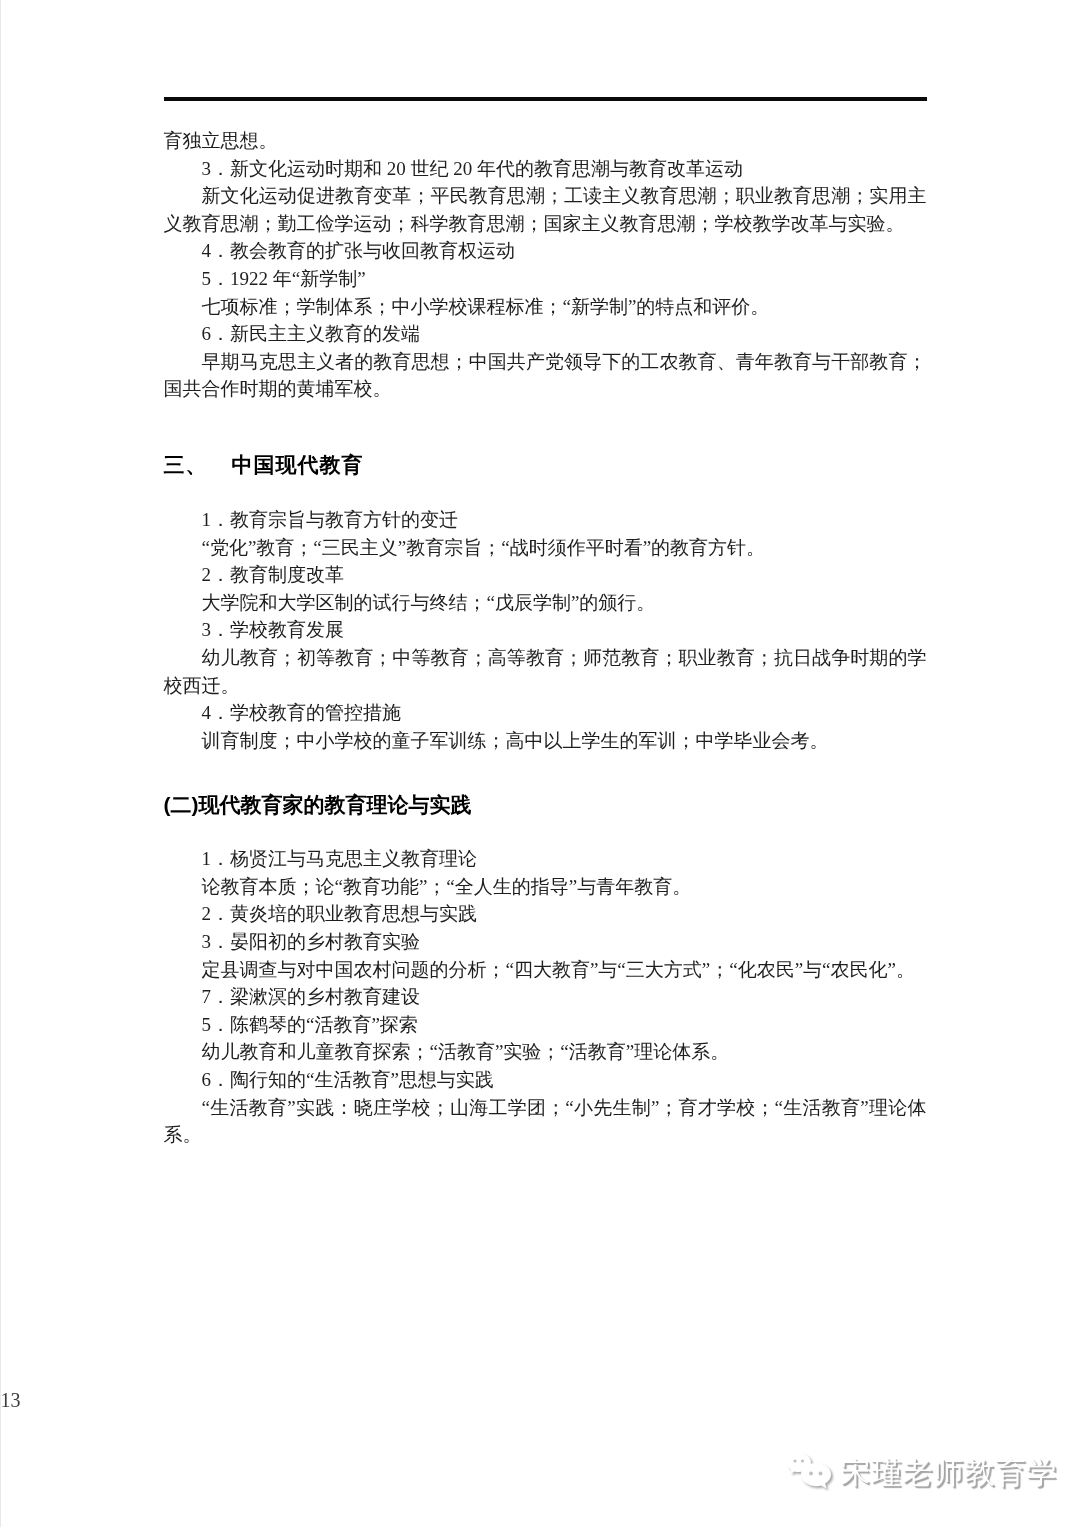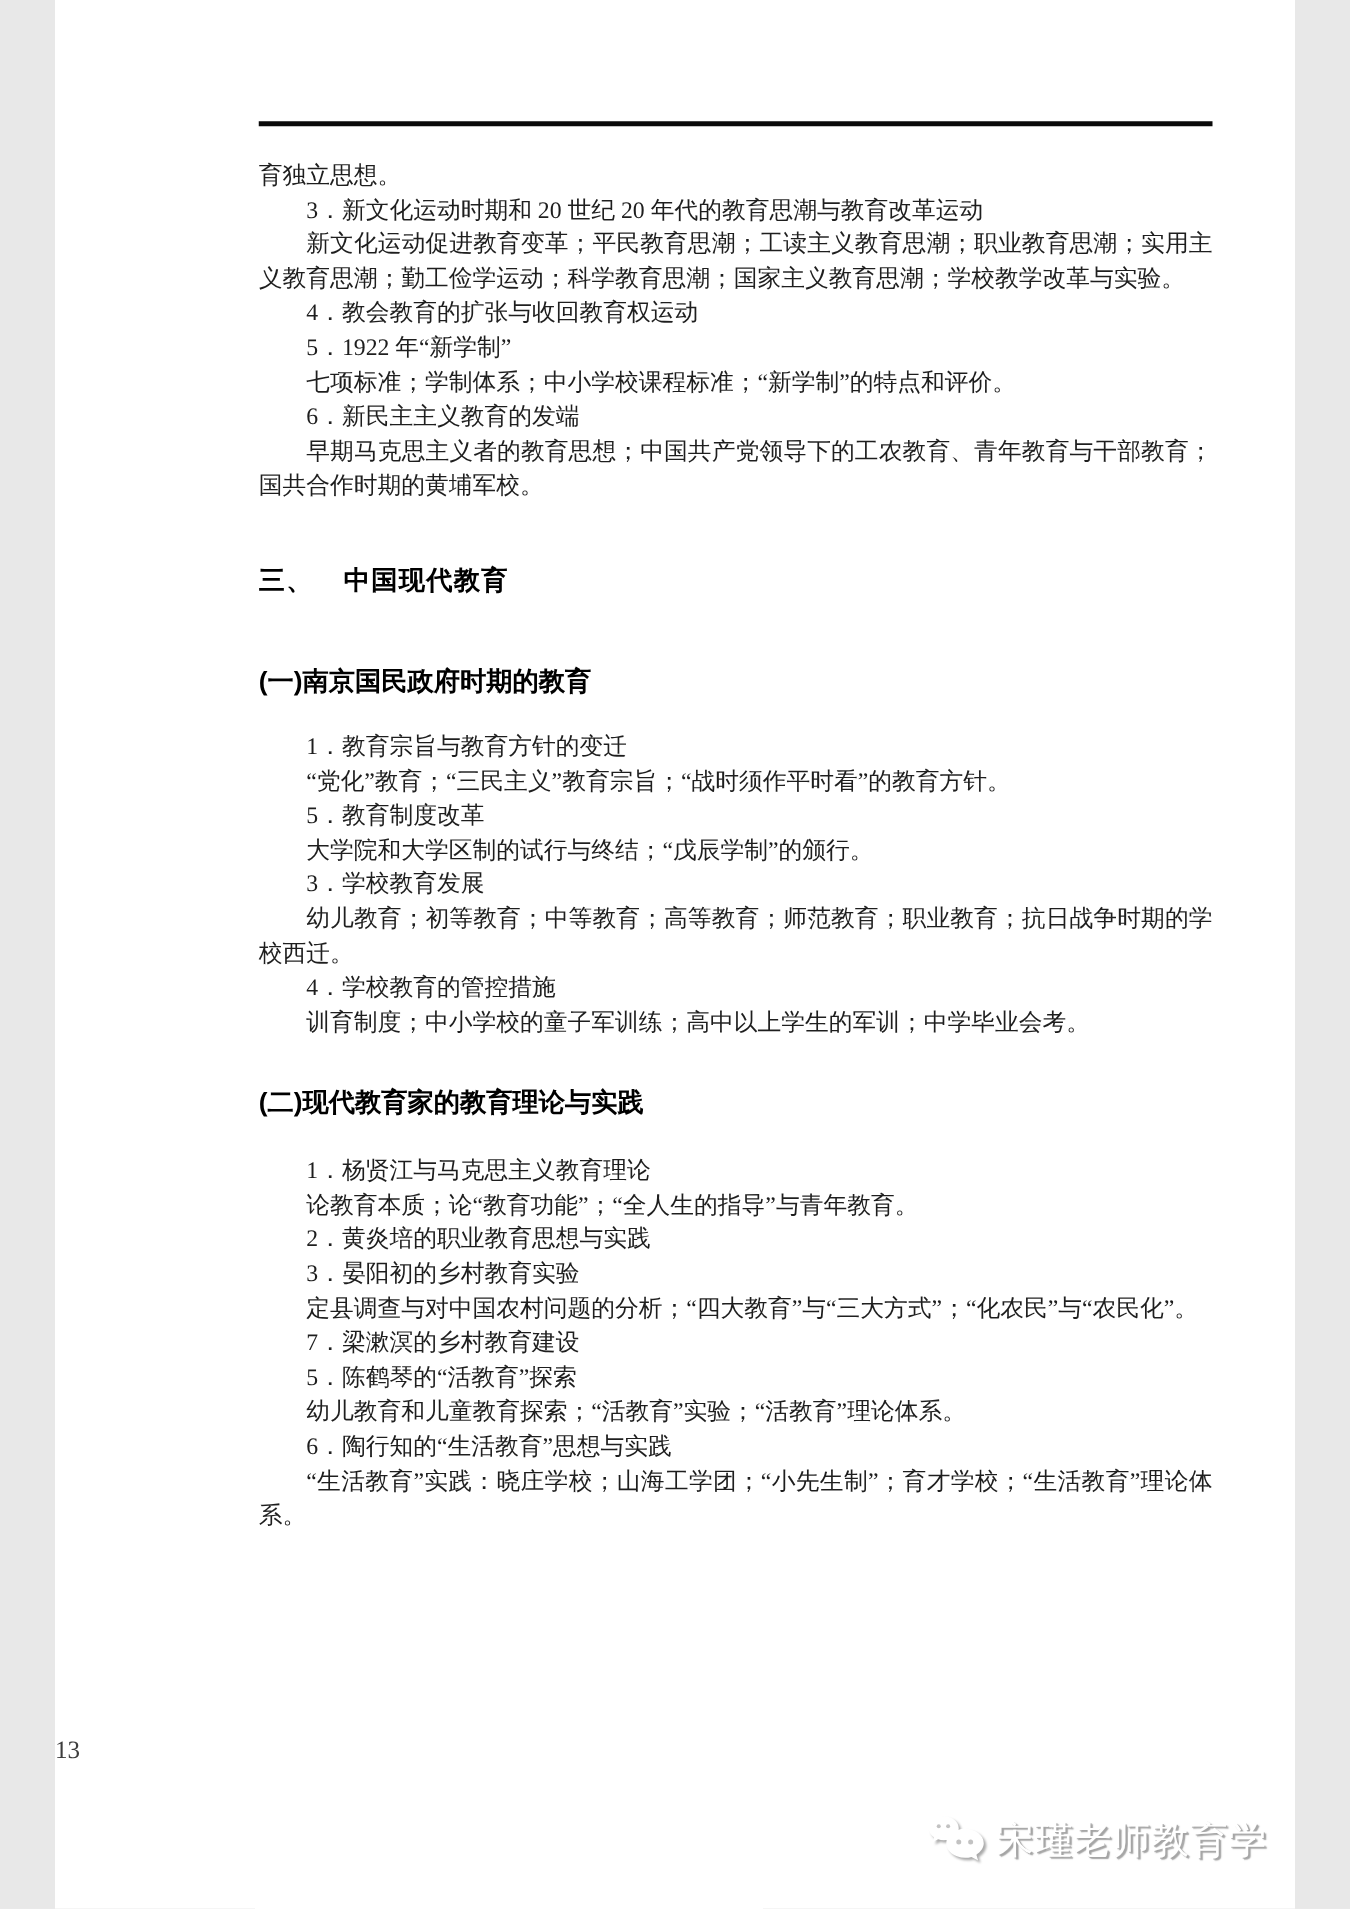--- a/index.html
+++ b/index.html
@@ -2,21 +2,21 @@
 <html lang="zh"><head>
 <meta charset="utf-8">
 <style>
   html, body {
     margin: 0;
     padding: 0;
     background: #e8e8e8;
   }
   .page {
     position: relative;
-    width: 992px;
+    width: 1079px;
     height: 1527px;
     margin: 0 auto;
     background: #ffffff;
     font-family: "Liberation Serif", "DejaVu Serif", serif;
     color: #1e1e1e;
     overflow: hidden;
   }
   .content {
     position: absolute;
     left: 163px;
@@ -113,26 +113,25 @@
       <p>5．1922 年“新学制”</p>
       <p>七项标准；学制体系；中小学校课程标准；“新学制”的特点和评价。</p>
       <p>6．新民主主义教育的发端</p>
       <p>早期马克思主义者的教育思想；中国共产党领导下的工农教育、青年教育与干部教育；国共合作时期的黄埔军校。</p>
     </div>
 
     <div class="section-title">
       <span class="sec-num">三、</span><span>中国现代教育</span>
     </div>
 
-    <p class="subsection-heading sub1-heading">(一)南京国民政府时期的教育</p>
 
     <div class="body-text sub1-body">
       <p>1．教育宗旨与教育方针的变迁</p>
       <p>“党化”教育；“三民主义”教育宗旨；“战时须作平时看”的教育方针。</p>
-      <p>5．教育制度改革</p>
+      <p>2．教育制度改革</p>
       <p>大学院和大学区制的试行与终结；“戊辰学制”的颁行。</p>
       <p>3．学校教育发展</p>
       <p>幼儿教育；初等教育；中等教育；高等教育；师范教育；职业教育；抗日战争时期的学校西迁。</p>
       <p>4．学校教育的管控措施</p>
       <p>训育制度；中小学校的童子军训练；高中以上学生的军训；中学毕业会考。</p>
     </div>
 
     <p class="subsection-heading sub2-heading">(二)现代教育家的教育理论与实践</p>
 
     <div class="body-text sub2-body">

